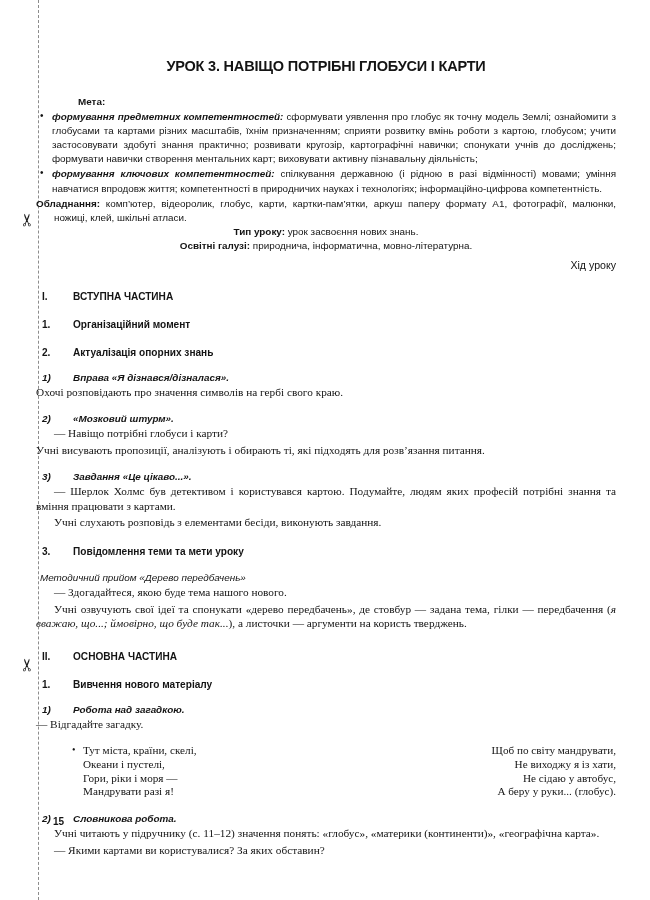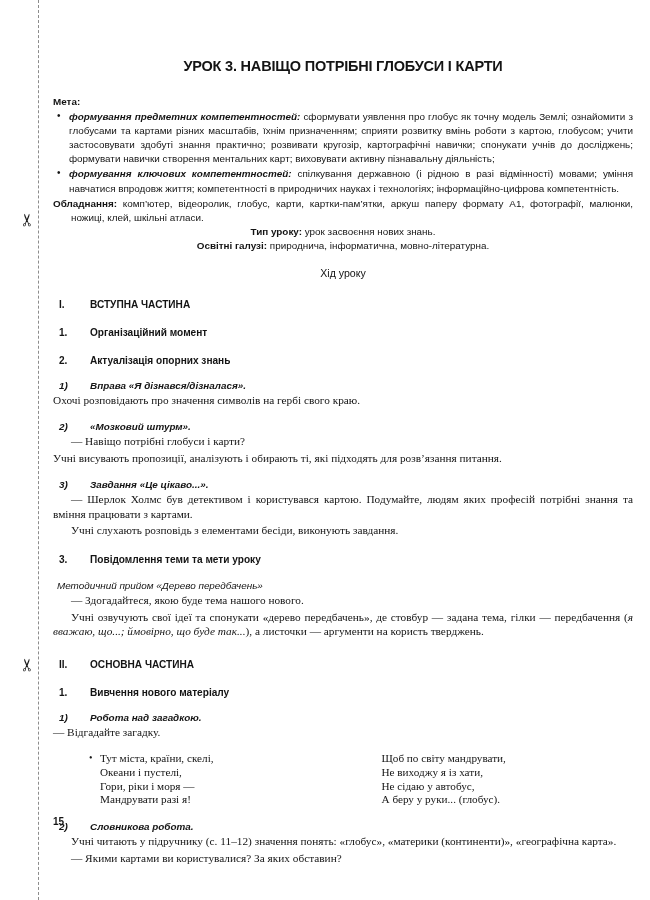--- a/index.html
+++ b/index.html
@@ -37,21 +37,21 @@
     text-align: center;
     font-family: "DejaVu Sans", sans-serif;
     transform: rotate(-90deg);
   }
   .scissors.s1 { top: 209px; }
   .scissors.s2 { top: 654px; }
 
   
   .content {
     position: absolute;
-    left: 53px;
+    left: 36px;
     top: 0;
     width: 580px;
     height: 672px;
   }
 
   h1.lesson-title {
     font-family: "Liberation Sans", sans-serif;
     font-size: 14.5px;
     font-weight: bold;
     letter-spacing: -0.2px;
@@ -62,21 +62,21 @@
   }
 
   .meta-block {
     font-family: "Liberation Sans", sans-serif;
     font-size: 9.9px;
     line-height: 14.1px;
     margin-top: 21px;
     color: #141414;
   }
   .meta-label { font-weight: bold; }
-  .meta-head { font-weight: bold; margin-bottom: 1px; }
+  .meta-head { font-weight: bold; margin-bottom: 1px; margin-left: 42px; }
 
   ul.aims {
     list-style: none;
     margin: 0;
     padding: 0;
   }
   ul.aims li {
     position: relative;
     padding-left: 16px;
     margin-bottom: 1px;
@@ -97,22 +97,22 @@
   .hang {
     padding-left: 18px;
     text-indent: -18px;
     text-align: justify;
   }
   .plain-line { text-align: center; }
 
   .course-title {
     font-family: "Liberation Sans", sans-serif;
     font-size: 10.6px;
-    text-align: center;
-    margin-top: 14px;
+    text-align: right;
+    margin-top: 6px;
     color: #141414;
   }
 
   
   .roman, .arabic {
     font-family: "Liberation Sans", sans-serif;
     font-size: 10.1px;
     font-weight: bold;
     color: #141414;
     position: relative;
@@ -185,20 +185,21 @@
   }
   .riddle .col.left::before {
     content: "\2022";
     position: absolute;
     left: 36px;
     top: -1px;
     font-size: 10px;
   }
   .riddle .col.right {
     padding-left: 30px;
+    text-align: right;
   }
   .riddle .ln { white-space: nowrap; }
 
   .page-number {
     position: absolute;
     left: 53px;
     top: 816px;
     font-family: "Liberation Sans", sans-serif;
     font-size: 10px;
     font-weight: bold;

